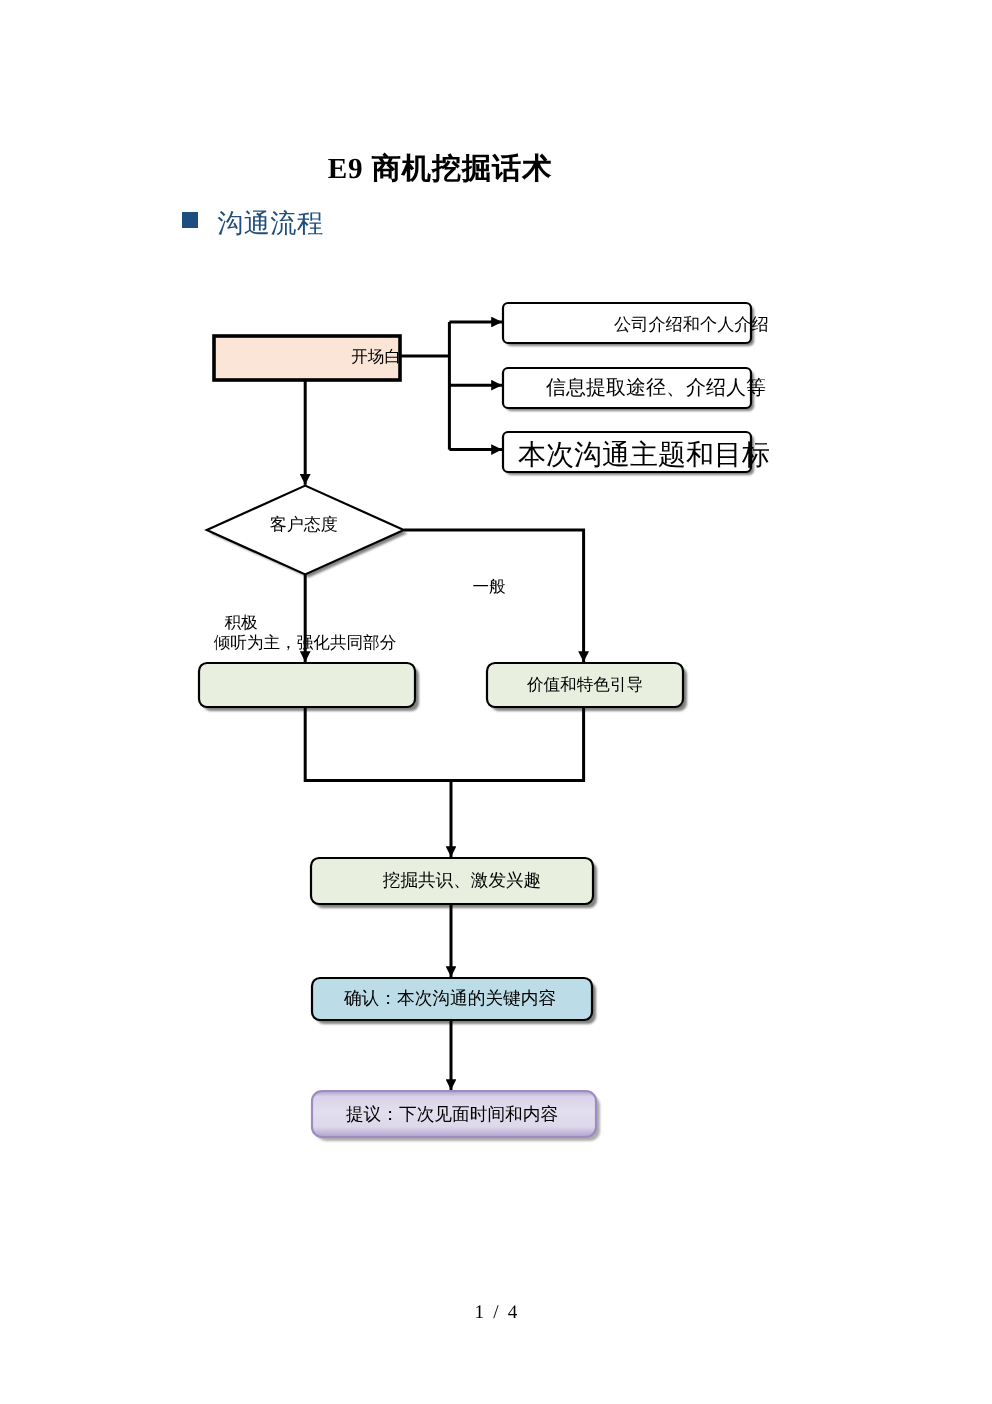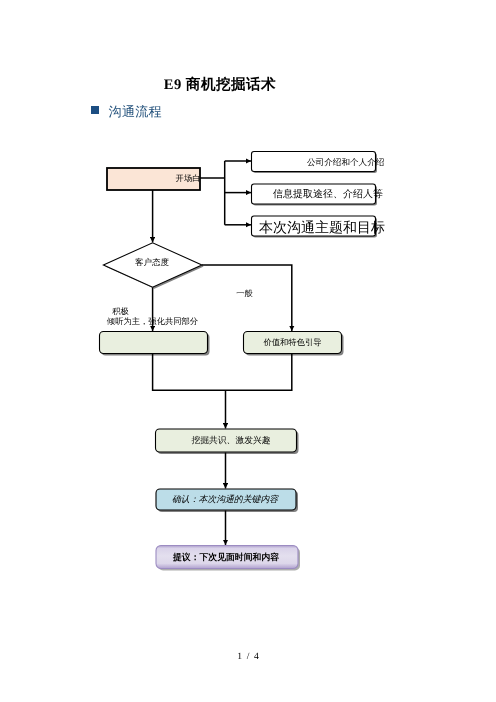--- a/index.html
+++ b/index.html
@@ -13,22 +13,22 @@
   .nodes{position:absolute;left:0;top:0;width:496px;height:702px;transform:translateZ(0);}
   .nlbl,.elbl{position:absolute;font-size:8.3px;color:#000;white-space:nowrap;text-align:center;line-height:1;}
   .n-opening{left:106.5px;top:175px;width:94px;text-align:right;}
   .n-intro1{left:259px;top:157.5px;width:124px;text-align:left;font-size:8.6px;margin-left:48px;}
   .n-intro2{left:259px;top:190px;width:124px;text-align:right;font-size:10px;}
   .n-intro3{left:259px;top:222px;width:124px;text-align:left;font-size:14px;}
   .n-decision{left:102.4px;top:257.5px;width:99px;font-size:8.5px;}
   .n-pos{left:98.5px;top:318px;width:108px;}
   .n-nor{left:243.5px;top:339px;width:98px;}
   .n-cons{left:156.5px;top:435.5px;width:149px;font-size:8.8px;text-align:center;}
-  .n-conf{left:155px;top:495px;width:140px;font-size:8.85px;font-style:italic;}
-  .n-prop{left:155px;top:552.5px;width:142px;font-size:8.85px;font-weight:bold;}
+  .n-conf{left:155px;top:495px;width:140px;font-size:8.85px;}
+  .n-prop{left:155px;top:552.5px;width:142px;font-size:8.85px;}
   .elbl{font-size:7px;}
   .e-pos{left:107.5px;top:307.5px;width:26px;font-size:8.3px;}
   .e-nor{left:231.5px;top:289.5px;width:26px;font-size:8.3px;}
 </style>
 </head>
 <body>
 
 <div class="page">
   <div class="title">E9 商机挖掘话术</div>
   <div class="bullet"></div>

